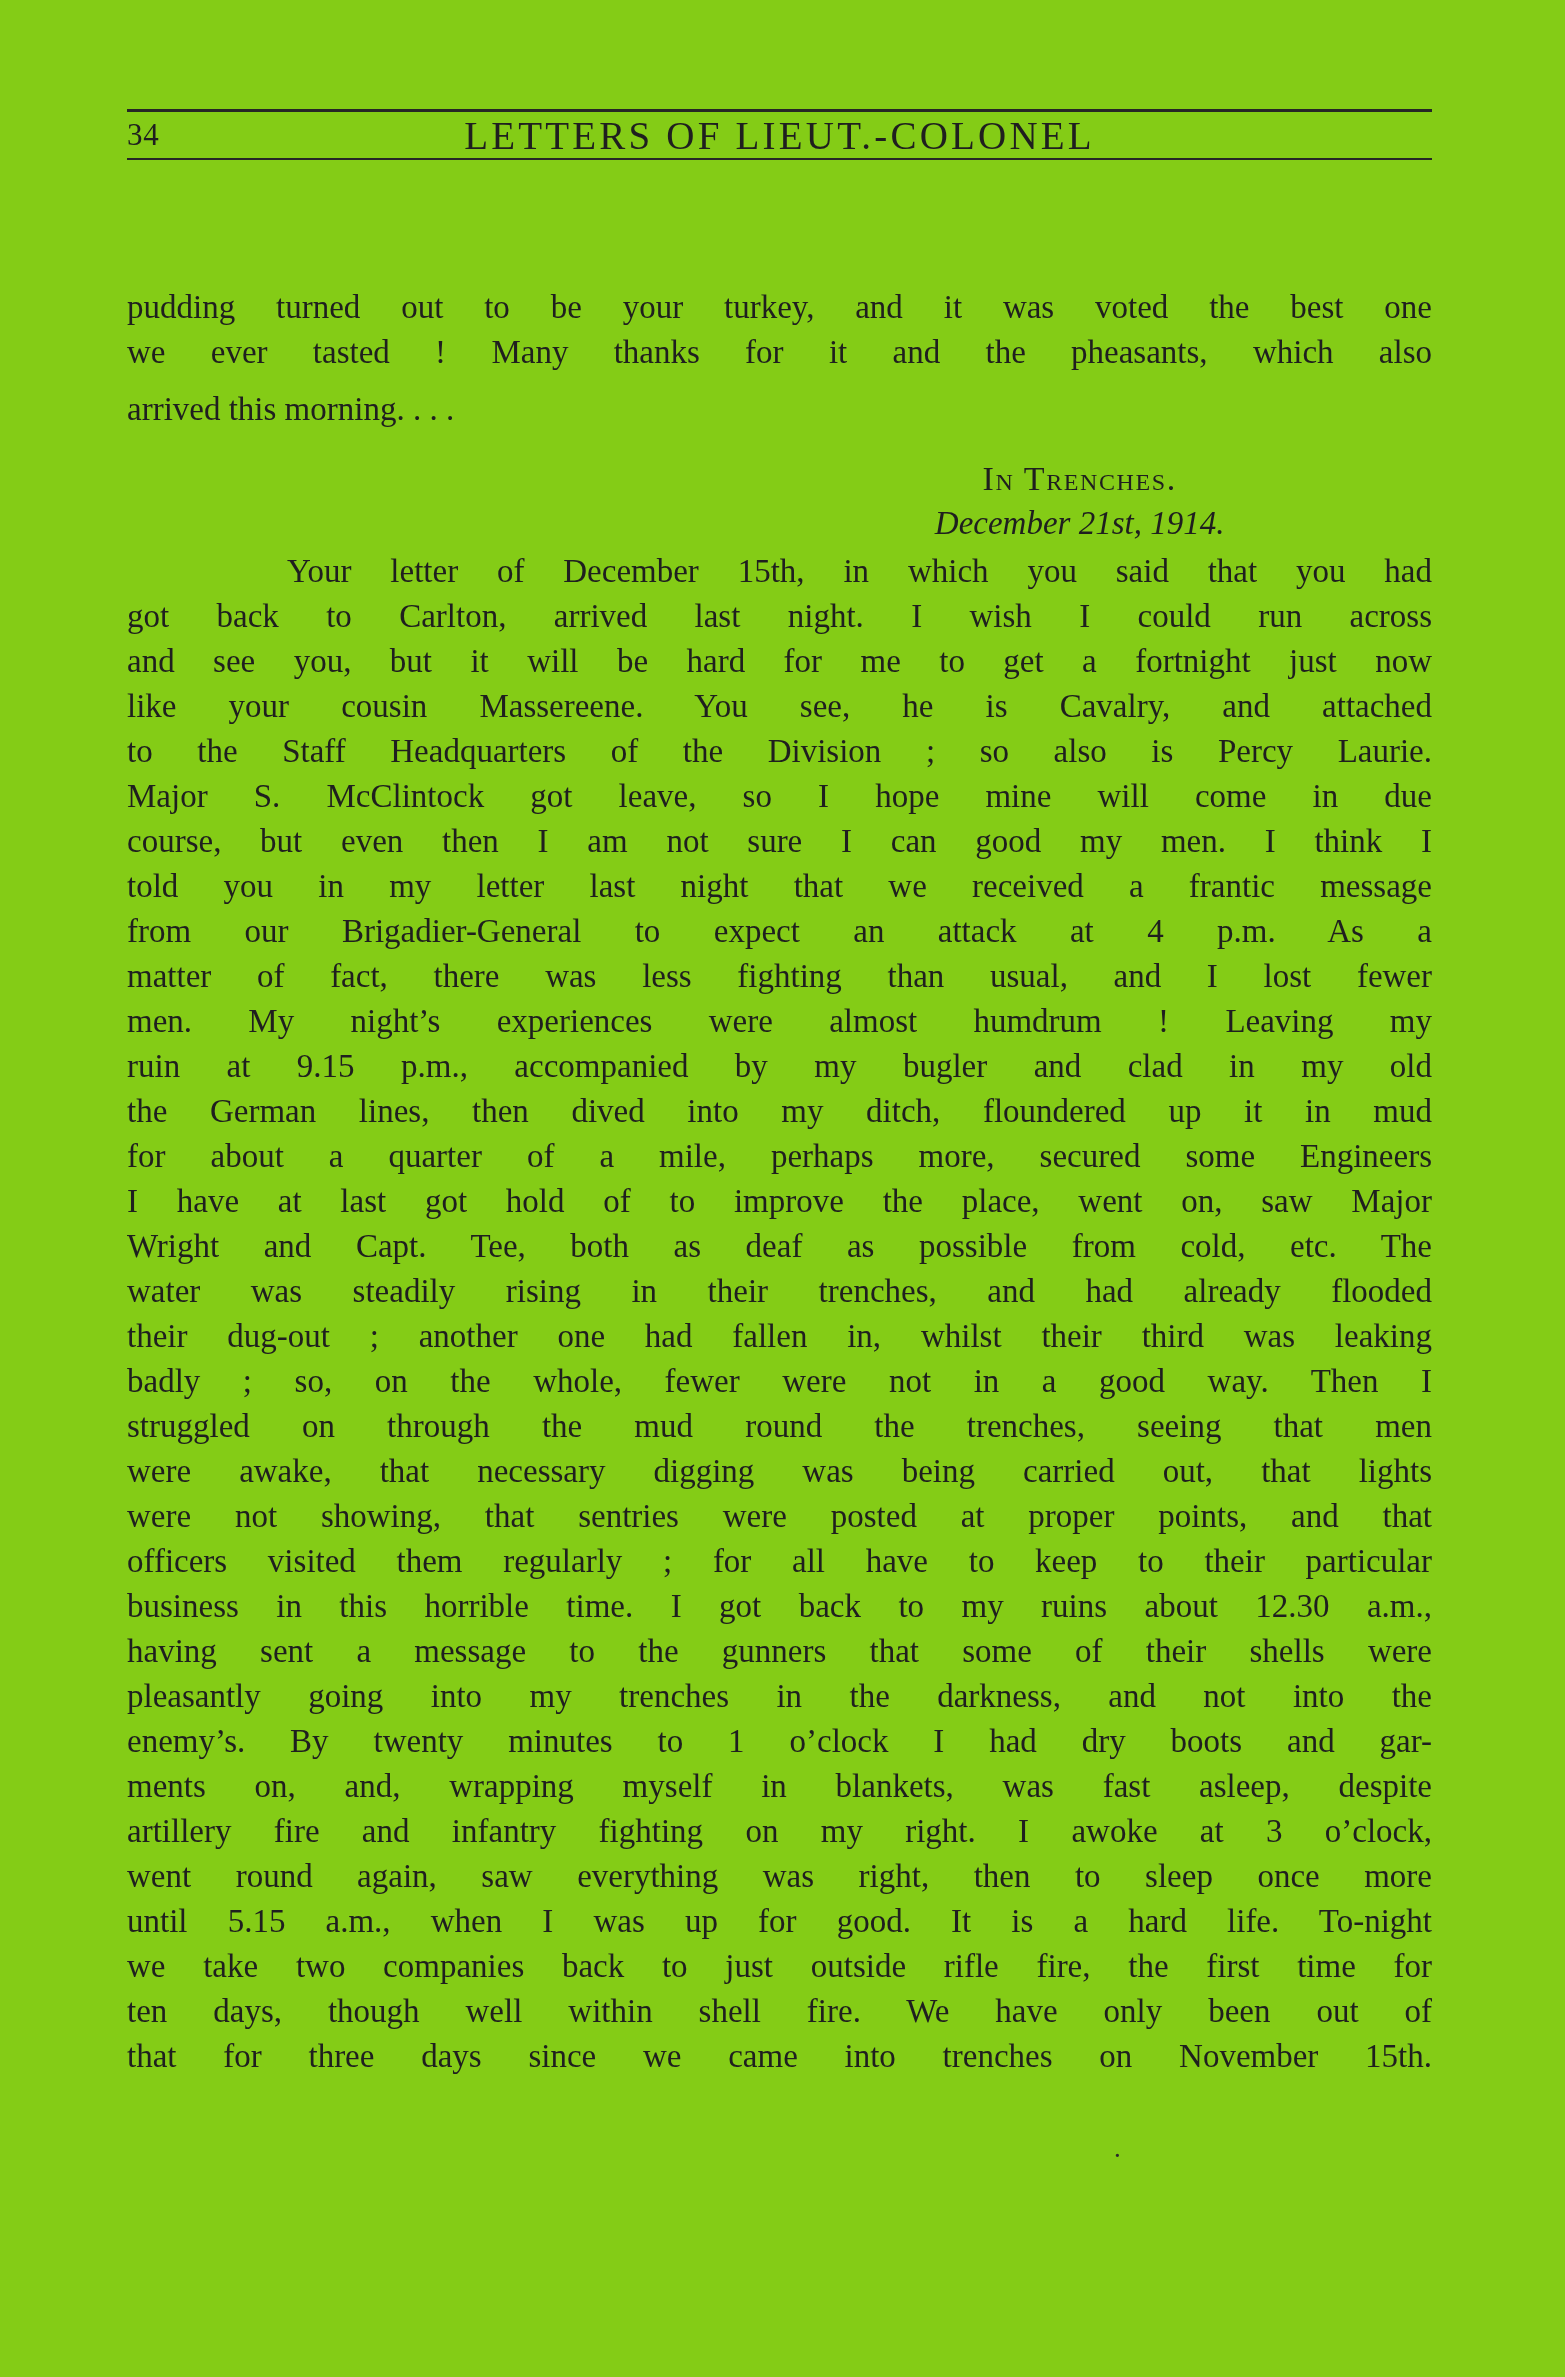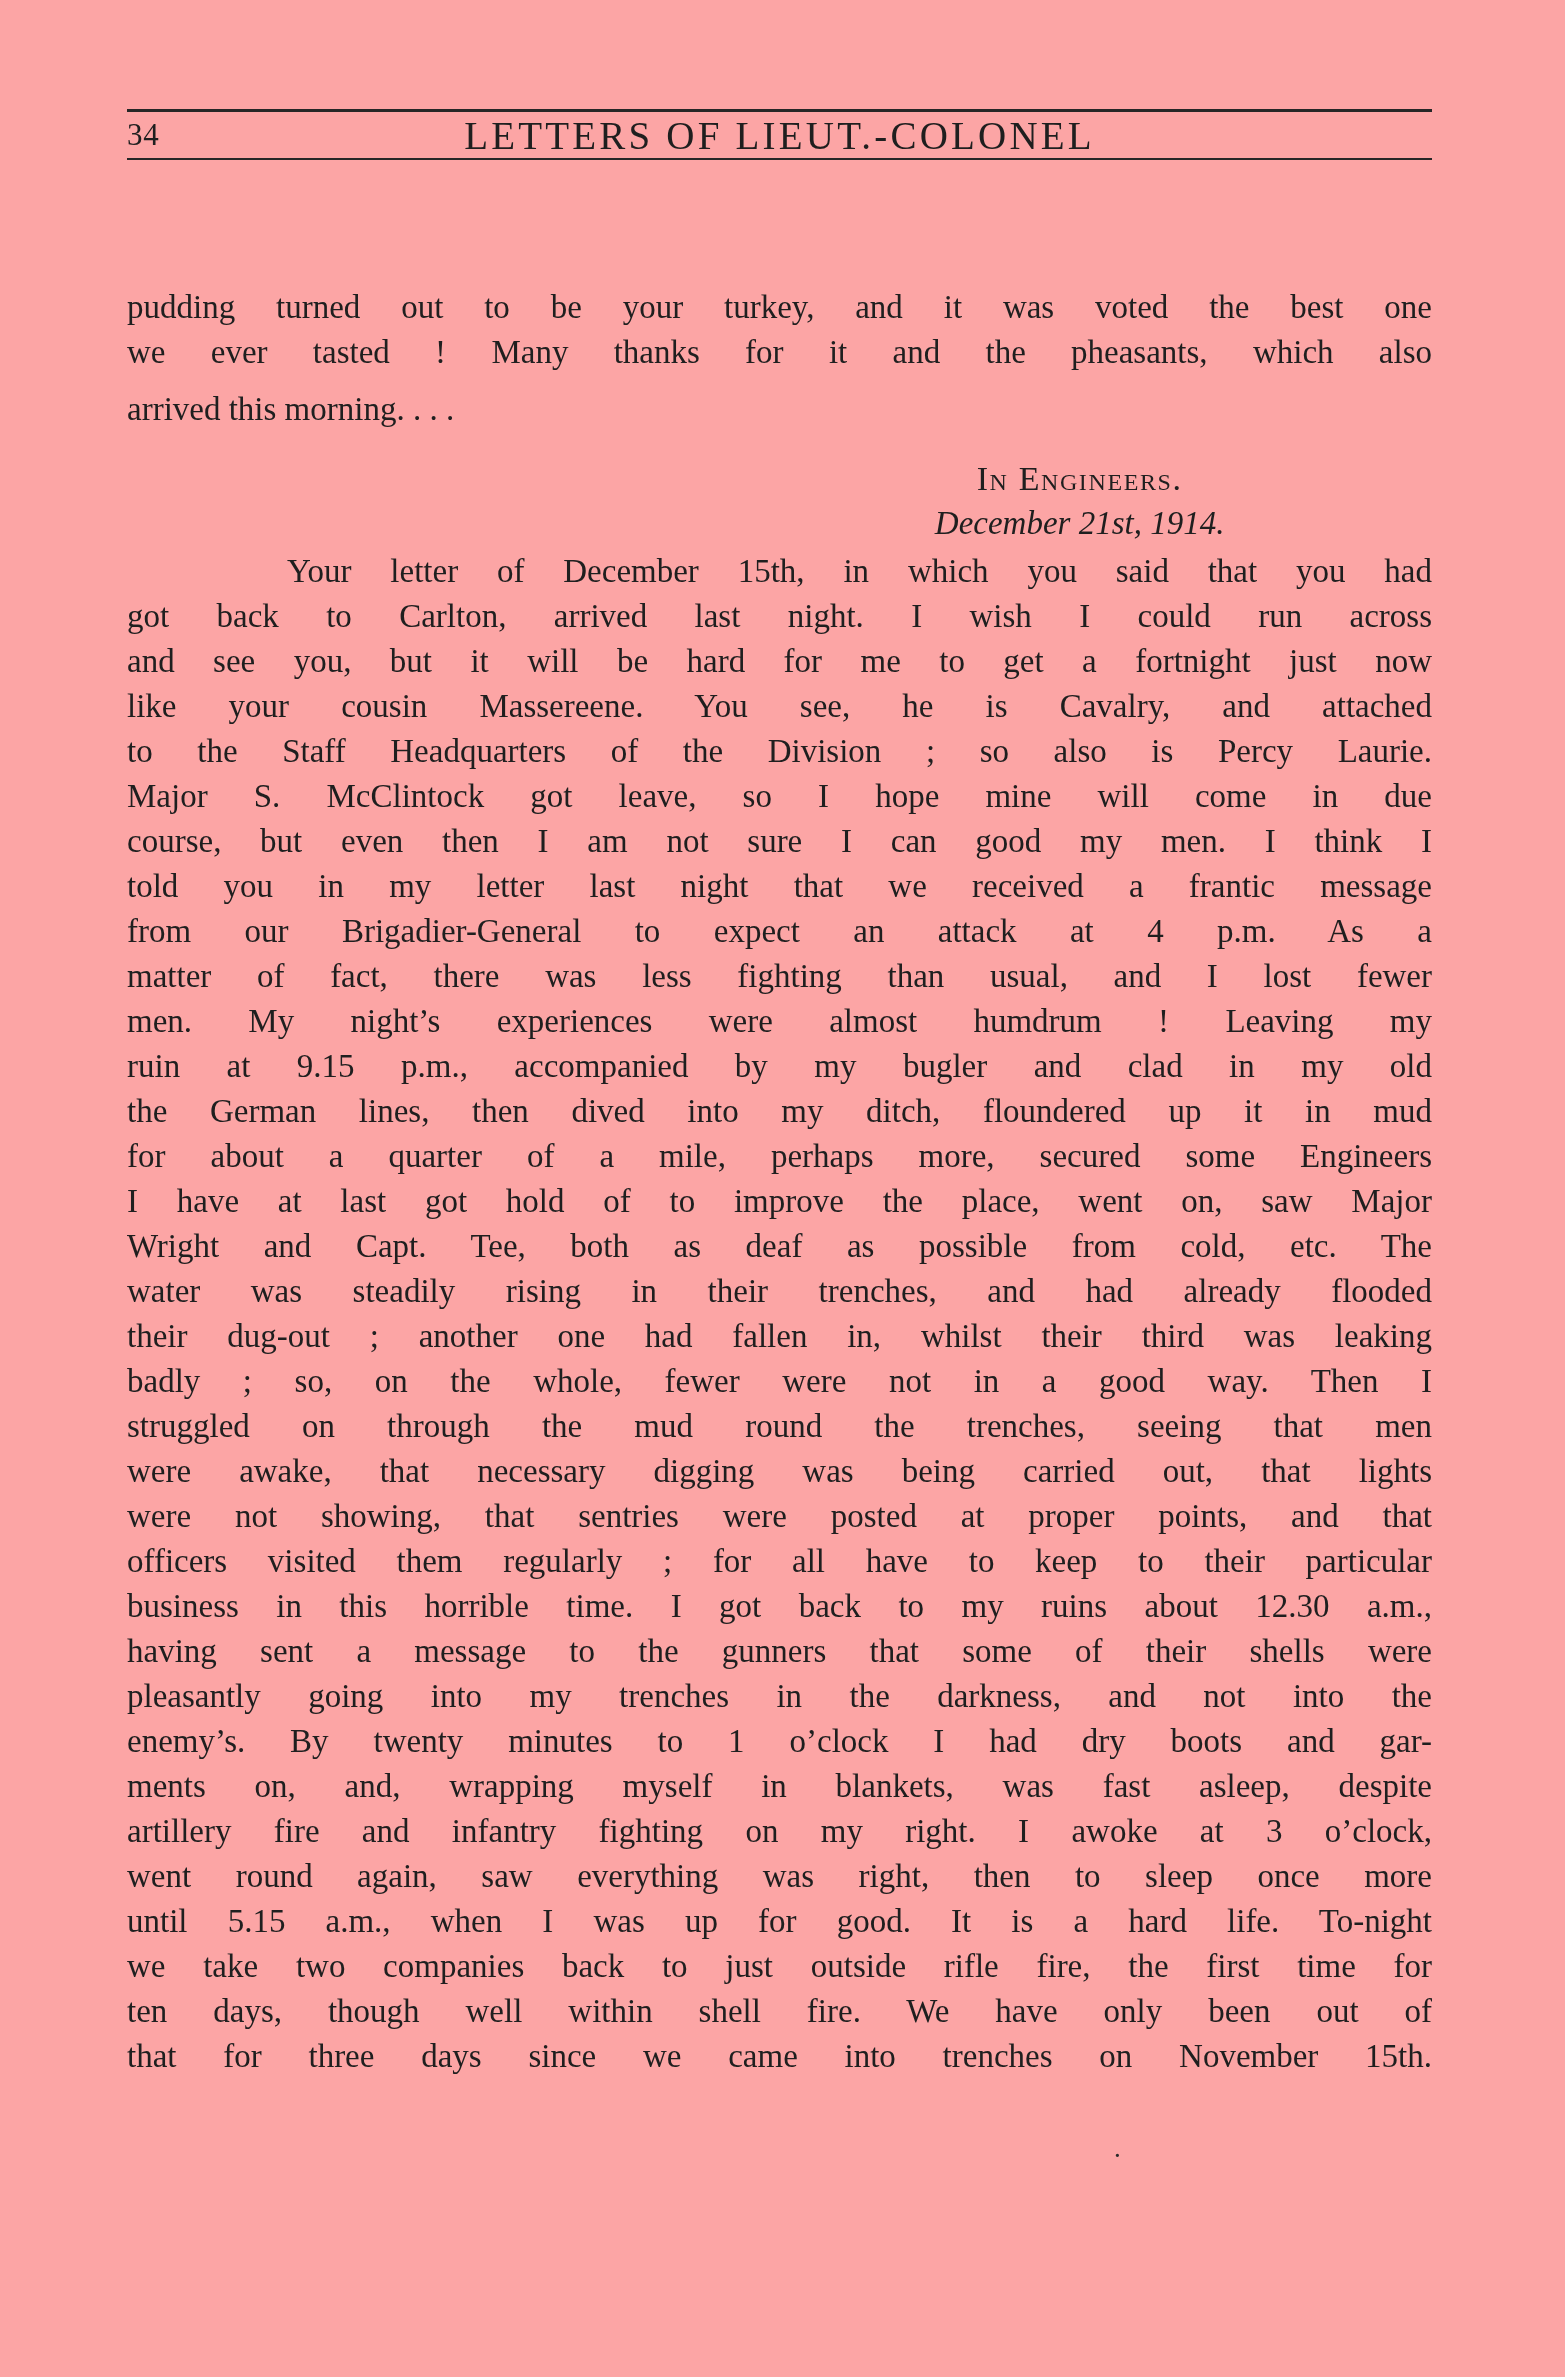--- a/index.html
+++ b/index.html
@@ -3,21 +3,21 @@
 <meta charset="utf-8">
 <style>
   html, body { margin: 0; padding: 0; }
   body { background: #d8d8d8; }
 
   .page {
     position: relative;
     width: 1566px;
     height: 2377px;
     margin: 0 auto;
-    background: #fca5a5;
+    background: #84cc16;
     color: #1f1f1f;
     font-family: "Liberation Serif", "DejaVu Serif", serif;
     overflow: hidden;
   }
 
   .content {
     position: absolute;
     left: 127px;
     top: 109px;
     width: 1305px;
@@ -93,21 +93,21 @@
 
       <div>
         <div>
             <div class="jline">pudding turned out to be your turkey, and it was voted the best one</div>
             <div class="jline">we ever tasted ! Many thanks for it and the pheasants, which also</div>
           </div>
         <div class="pline">arrived this morning. . . .</div>
       </div>
 
       <div class="heading-block">
-        <div class="section-heading">In Engineers.</div>
+        <div class="section-heading">In Trenches.</div>
         <div class="dateline">December 21st, 1914.</div>
       </div>
 
       <div class="letter-body-paragraph">
         <div class="jline first-indent">Your letter of December 15th, in which you said that you had</div>
         <div>
             <div class="jline">got back to Carlton, arrived last night. I wish I could run across</div>
             <div class="jline">and see you, but it will be hard for me to get a fortnight just now</div>
             <div class="jline">like your cousin Massereene. You see, he is Cavalry, and attached</div>
             <div class="jline">to the Staff Headquarters of the Division ; so also is Percy Laurie.</div>

